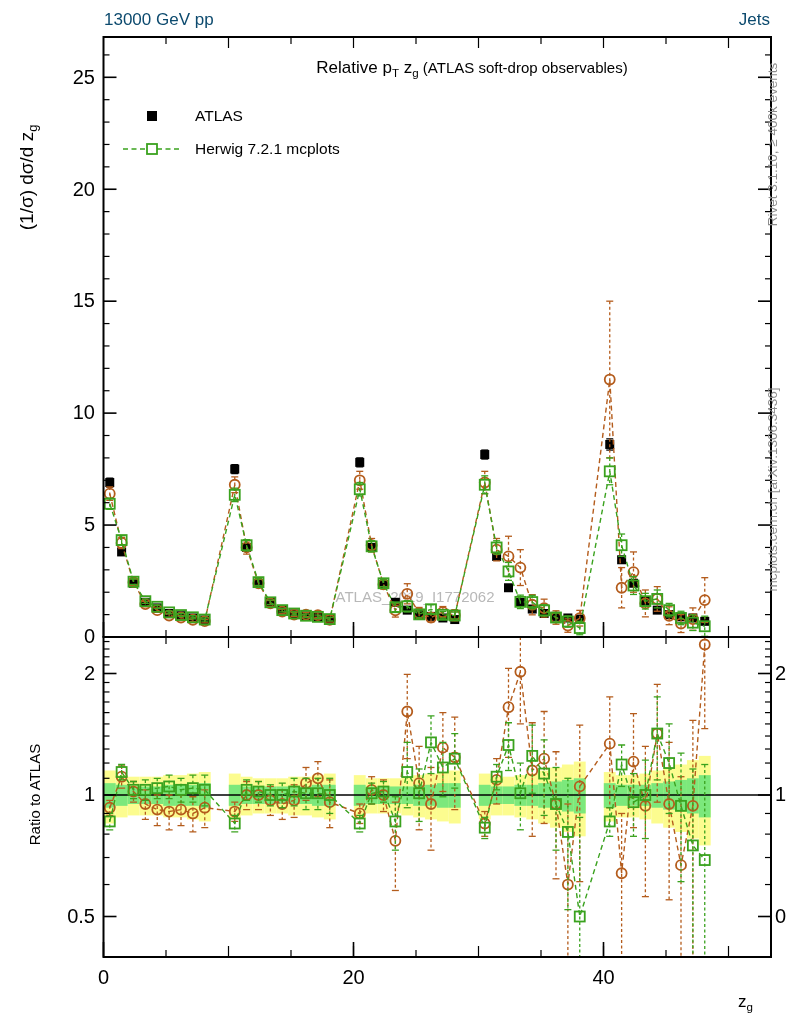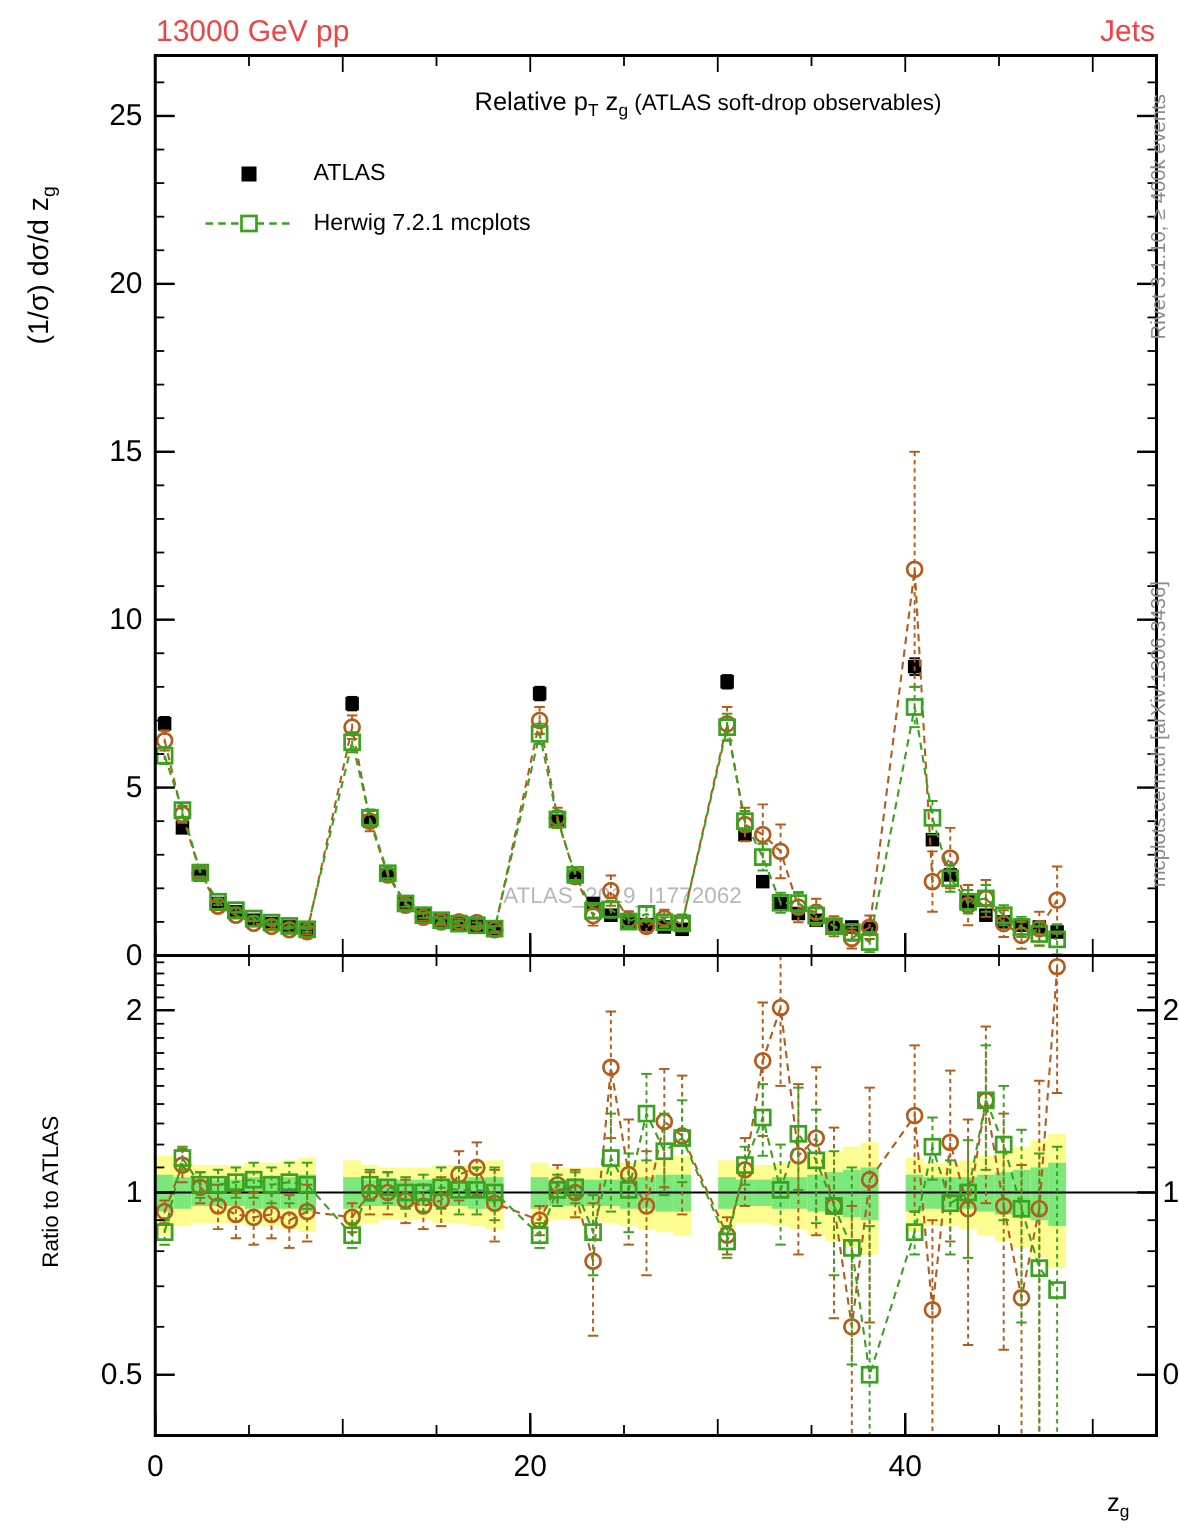--- a/index.html
+++ b/index.html
@@ -1,19 +1,19 @@
 <!DOCTYPE html>
 <html><head>
 <meta charset="utf-8">
 <style>
   html,body{margin:0;padding:0;background:#ffffff;}
   .page{position:relative;width:786px;height:1024px;background:#ffffff;overflow:hidden;
         font-family:"Liberation Sans", sans-serif;color:#000;}
   .abs{position:absolute;}
-  .hdr{font-size:20px;color:#ef4444;white-space:nowrap;}
+  .hdr{font-size:17px;color:#0c4a6e;white-space:nowrap;}
   .title-line{font-size:17px;white-space:nowrap;text-align:center;}
   .title-paren{font-size:15px;}
   sub{font-size:0.68em;}
   .legend{display:flex;flex-direction:column;gap:11px;}
   .legend-row{display:flex;align-items:center;gap:12px;height:22px;}
   .legend-marker{width:62px;height:18px;flex:0 0 62px;}
   .legend-label{font-size:15.5px;white-space:nowrap;}
   .vtext{transform:rotate(-90deg);transform-origin:center center;white-space:nowrap;text-align:center;}
   .ylabel-main{font-size:19px;width:280px;}
   .ylabel-ratio{font-size:15px;width:120px;}
@@ -1208,21 +1208,21 @@
         <text x="103.5" y="979" text-anchor="middle" font-size="20" fill="#000" dominant-baseline="middle">0</text>
         <text x="353.5" y="979" text-anchor="middle" font-size="20" fill="#000" dominant-baseline="middle">20</text>
         <text x="603.5" y="979" text-anchor="middle" font-size="20" fill="#000" dominant-baseline="middle">40</text>
       </g>
     </svg>
 
   <div class="abs title-line" style="left:103px;top:58px;width:738px;">
     <span><span>Relative p</span><sub>T</sub><span> z</span><sub>g</sub></span><span class="title-paren"> (ATLAS soft-drop observables)</span>
   </div>
 
-  <div class="abs legend" style="left:135px;top:105px;">
+  <div class="abs legend" style="left:121px;top:105px;">
     <div class="legend-row">
       <svg class="legend-marker" viewBox="0 0 62 18">
         <rect x="26" y="4" width="10" height="10" fill="#000"></rect>
       </svg>
       <span class="legend-label">ATLAS</span>
     </div>
     <div class="legend-row">
       <svg class="legend-marker" viewBox="0 0 62 18">
         <line x1="2" y1="9" x2="60" y2="9" stroke="#3aa21e" stroke-width="1.6" stroke-dasharray="5 3.5"></line>
         <rect x="26" y="4" width="10" height="10" fill="#fff" stroke="#3aa21e" stroke-width="1.8"></rect>

